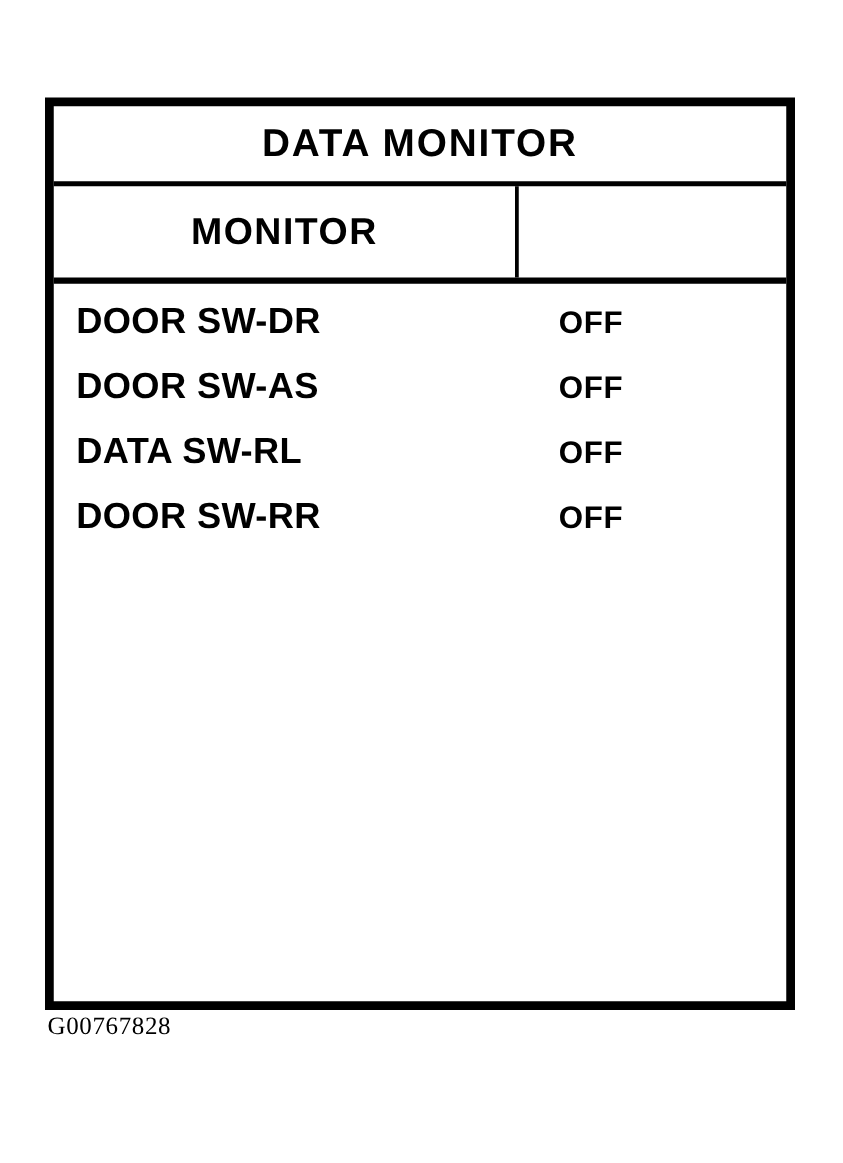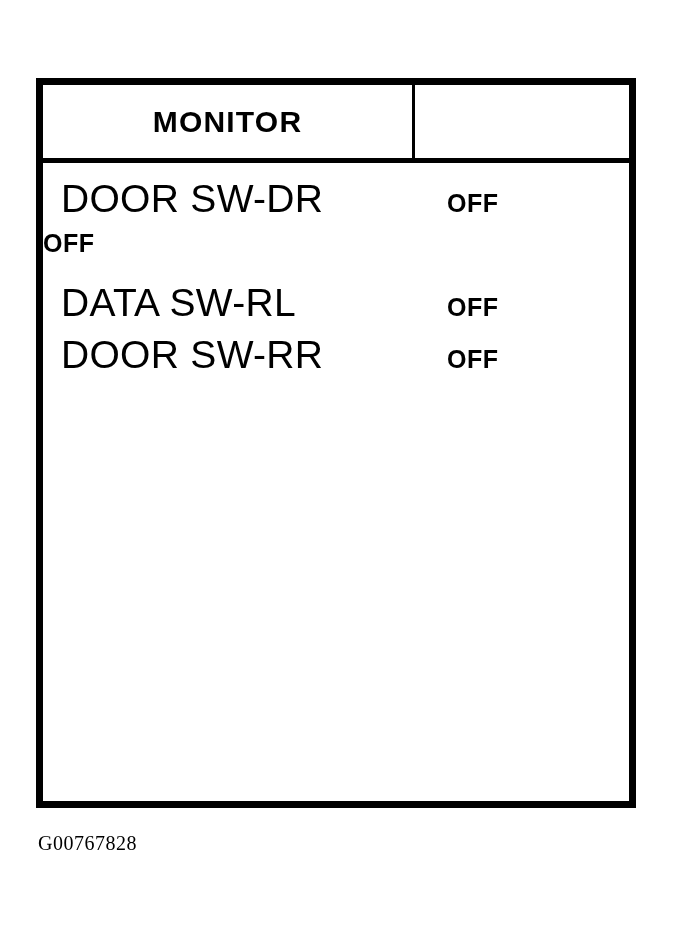--- a/index.html
+++ b/index.html
@@ -82,65 +82,69 @@
   }
   .data-row {
     display: flex;
     align-items: baseline;
     height: 52px;
   }
   .data-label {
     flex: 0 0 auto;
     padding-left: 18px;
     width: 404px;
-    font-size: 39px;
-    font-weight: normal;
+    font-size: 29px;
+    font-weight: bold;
     letter-spacing: 0.3px;
     box-sizing: border-box;
   }
   .data-value {
     flex: 1 1 auto;
     font-size: 25px;
     font-weight: bold;
     letter-spacing: 0.5px;
   }
 
   
   .caption {
     position: absolute;
     left: 38px;
-    top: 832px;
+    top: 810px;
     font-size: 20px;
     font-family: "Liberation Serif", serif;
     letter-spacing: 0.5px;
   }
 </style>
 </head>
 <body>
 
 <div class="screen-frame">
 
+  <div class="title-row">
+    <div class="title-text">DATA MONITOR</div>
+  </div>
 
   <div class="header-row">
     <div class="header-left">
       <div class="header-left-text">MONITOR</div>
     </div>
     <div class="header-right">
       <div class="header-right-text"></div>
     </div>
   </div>
 
   <div class="data-list">
 
     <div class="data-row">
       <div class="data-label">DOOR SW-DR</div>
       <div class="data-value">OFF</div>
     </div>
 
     <div class="data-row">
+      <div class="data-label">DOOR SW-AS</div>
       <div class="data-value">OFF</div>
     </div>
 
     <div class="data-row">
       <div class="data-label">DATA SW-RL</div>
       <div class="data-value">OFF</div>
     </div>
 
     <div class="data-row">
       <div class="data-label">DOOR SW-RR</div>

